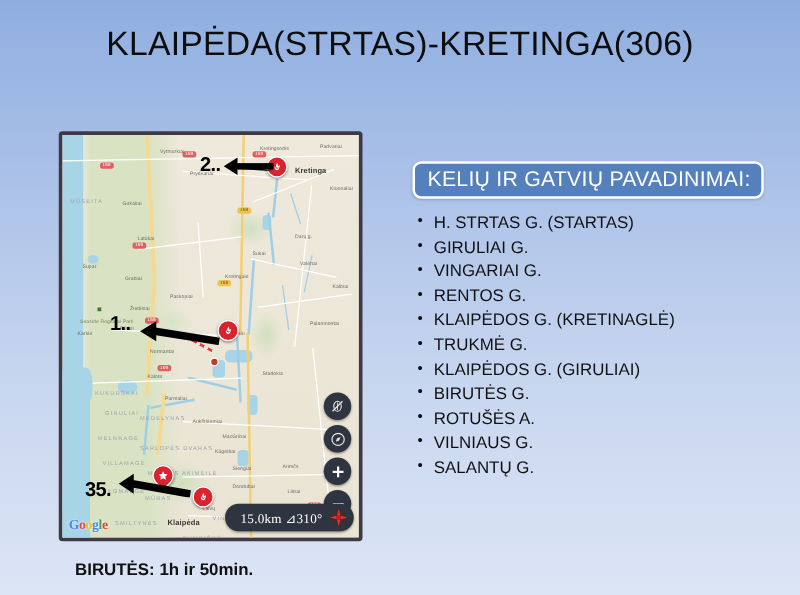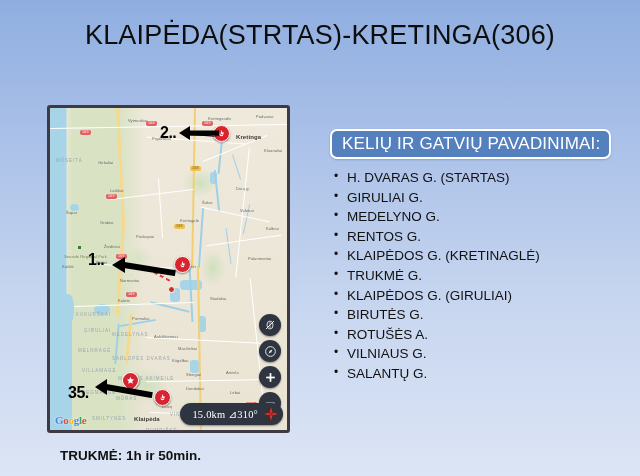--- a/index.html
+++ b/index.html
@@ -488,26 +488,26 @@
     </div>
 
   </div>
 </div>
 
 <div id="panel-banner">
   <span class="banner-text">KELIŲ IR GATVIŲ PAVADINIMAI:</span>
 </div>
 
 <ul id="street-list">
-    <li>H. DVARAS G. (STARTAS)</li>
+    <li>H. STRTAS G. (STARTAS)</li>
     <li>GIRULIAI G.</li>
-    <li>MEDELYNO G.</li>
+    <li>VINGARIAI G.</li>
     <li>RENTOS G.</li>
     <li>KLAIPĖDOS G. (KRETINAGLĖ)</li>
     <li>TRUKMĖ G.</li>
     <li>KLAIPĖDOS G. (GIRULIAI)</li>
     <li>BIRUTĖS G.</li>
     <li>ROTUŠĖS A.</li>
     <li>VILNIAUS G.</li>
     <li>SALANTŲ G.</li>
   </ul>
 
-<div id="footer-note">TRUKMĖ: 1h ir 50min.</div>
+<div id="footer-note">BIRUTĖS: 1h ir 50min.</div>
 
 </body></html>

